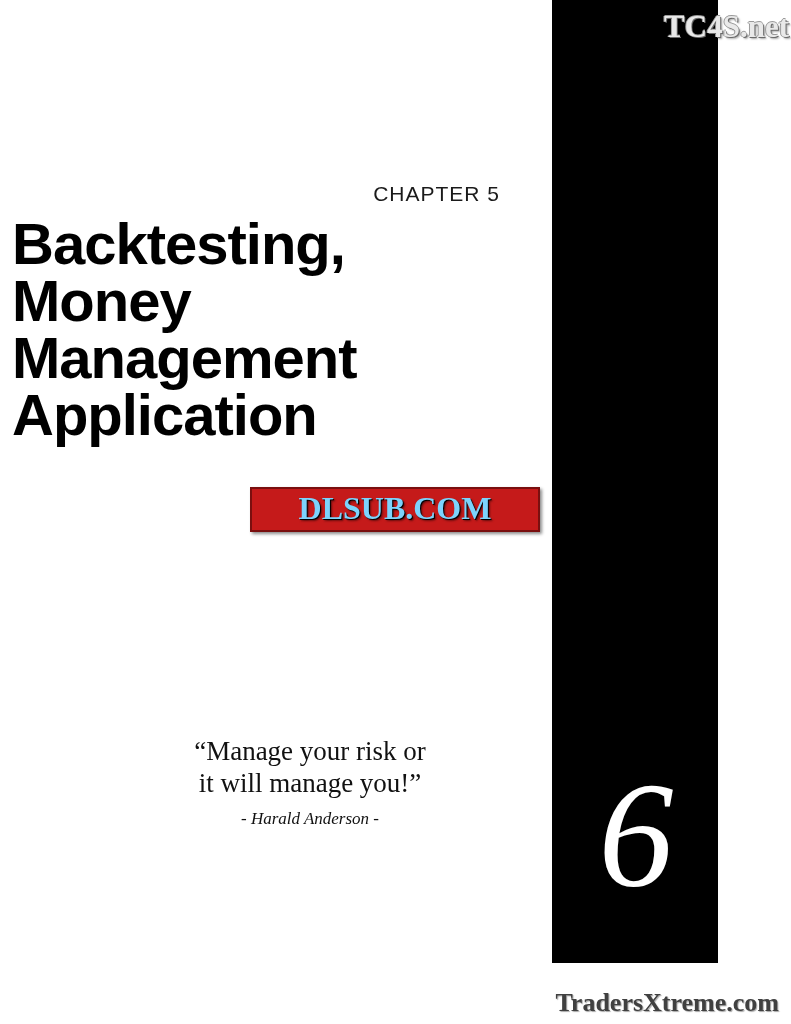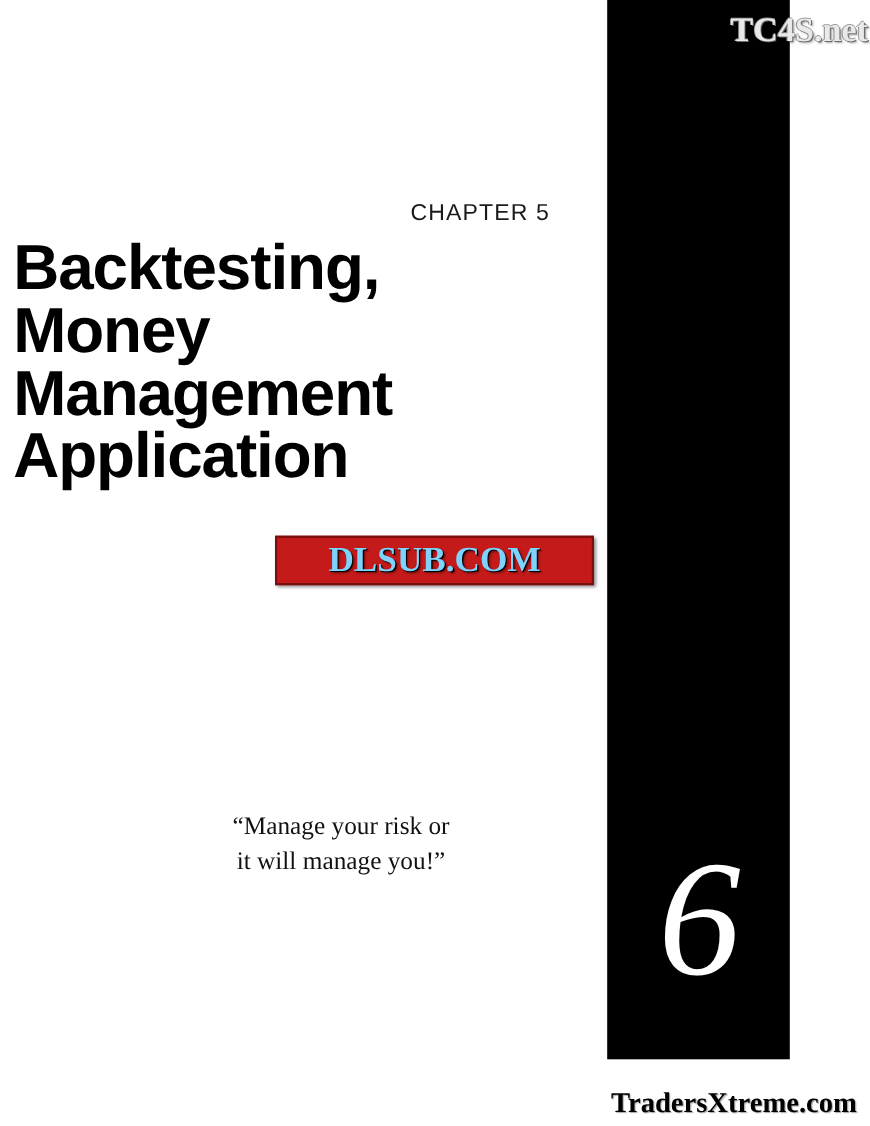--- a/index.html
+++ b/index.html
@@ -127,41 +127,41 @@
     position: absolute;
     left: 120px;
     top: 735px;
     width: 380px;
     text-align: center;
     font-family: "Liberation Serif", serif;
     color: #111111;
   }
   .quote-line {
     display: block;
-    font-size: 23px;
+    font-size: 27px;
     line-height: 32px;
   }
   .quote-attrib {
     display: block;
     margin-top: 8px;
     font-size: 17px;
     font-style: italic;
     line-height: 24px;
   }
 
   
   .bottom-watermark {
     position: absolute;
     right: 12px;
     bottom: 6px;
     font-family: "Liberation Serif", serif;
     font-weight: bold;
     font-size: 26px;
     line-height: 30px;
-    color: #000000;
+    color: #404040;
     text-shadow: 1px 1px 1px rgba(0,0,0,0.35);
     white-space: nowrap;
   }
 </style>
 </head>
 <body>
 
 <div id="page">
 
   <div class="black-bar"></div>
@@ -179,17 +179,18 @@
     <span class="title-line">Application</span>
   </div>
 
   <div class="stamp">
     <span class="stamp-text">DLSUB.COM</span>
   </div>
 
   <div class="quote-block">
     <span class="quote-line">“Manage your risk or</span>
     <span class="quote-line">it will manage you!”</span>
+    <span class="quote-attrib">- Harald Anderson -</span>
   </div>
 
   <div class="bottom-watermark">TradersXtreme.com</div>
 
 </div>
 
 </body></html>

